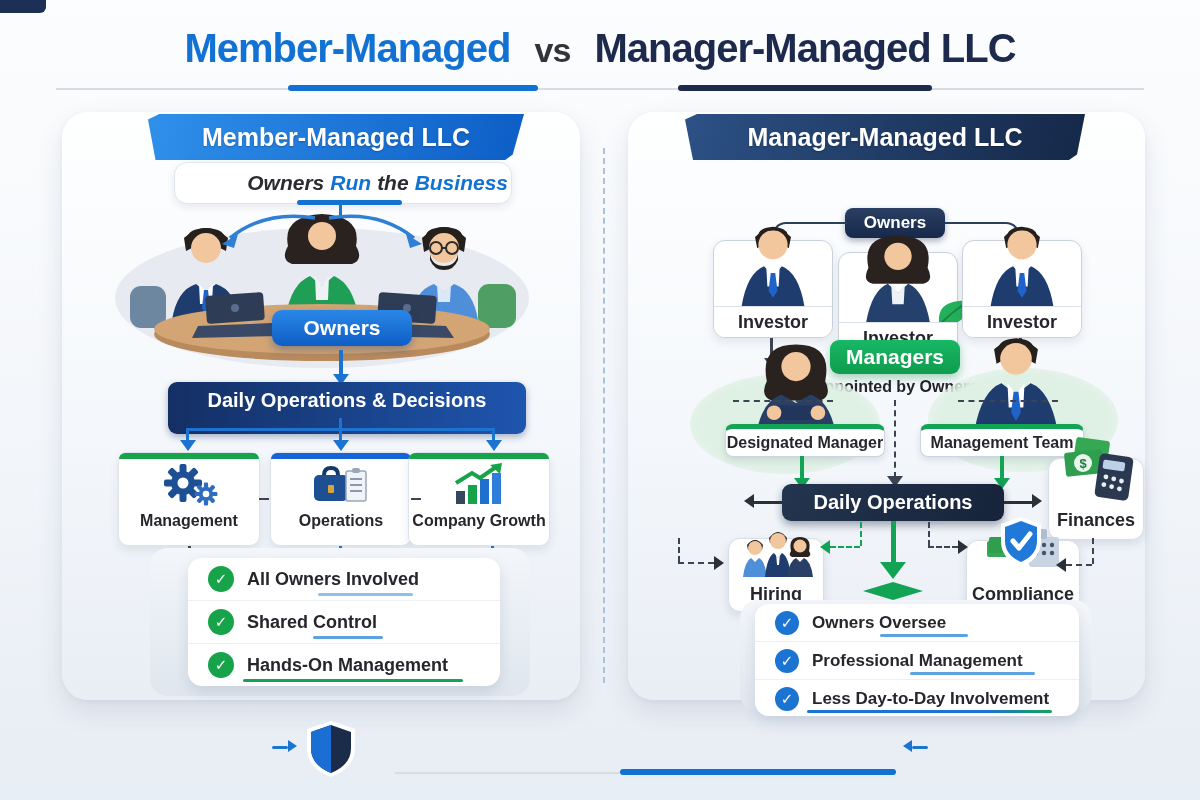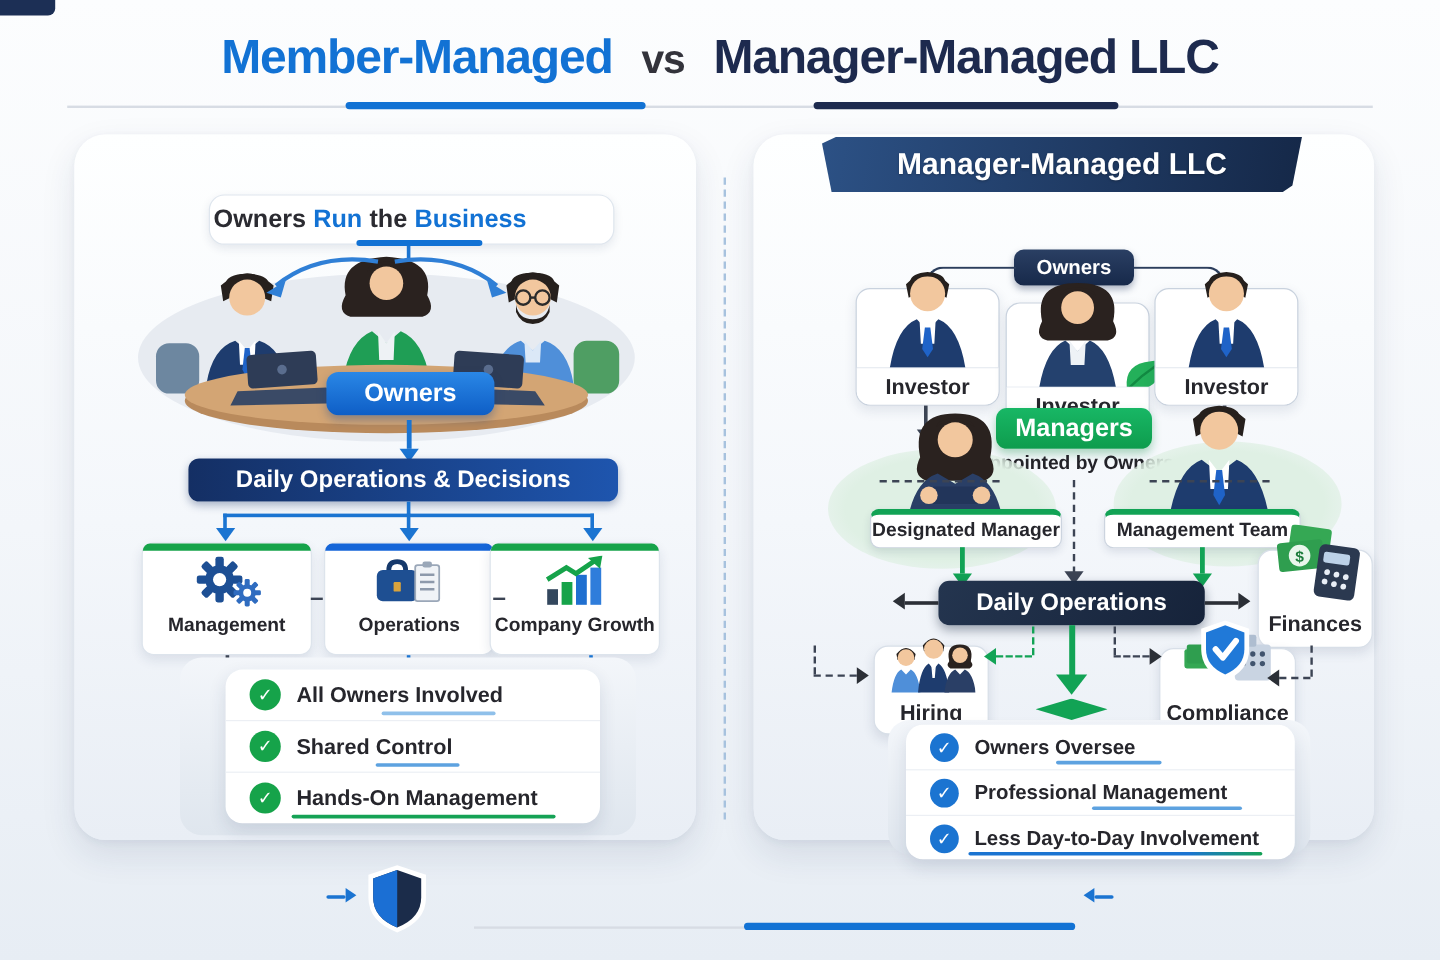--- a/index.html
+++ b/index.html
@@ -23,21 +23,21 @@
   #panel-right{left:628px;top:112px;width:517px;height:588px;}
   .divider{left:603px;top:148px;height:535px;width:0;border-left:2px dashed #a9c4e0;}
   
   .banner{color:#fff;font-weight:bold;font-size:25px;text-align:center;line-height:46px;
     text-shadow:0 1px 2px rgba(0,0,0,.25);}
   .banner-blue{background:linear-gradient(100deg,#2f90ea 0%,#0d5ec6 100%);
     clip-path:polygon(0 12%,3% 0,100% 0,97% 88%,95% 100%,2% 100%);}
   .banner-navy{background:linear-gradient(100deg,#2c5185 0%,#152848 100%);
     clip-path:polygon(0 12%,3% 0,100% 0,98% 88%,96% 100%,2% 100%);}
   .subtitle{background:#fff;border:1px solid #dfe6ee;border-radius:13px;box-shadow:0 3px 8px rgba(30,50,90,.10);
-    text-align:left;font-size:21px;font-weight:600;color:#2b2b31;}
+    text-align:right;font-size:21px;font-weight:600;color:#2b2b31;font-style:italic;}
   .subtitle span{margin:0 3px;}
   .hl-blue{color:#1272d4;font-weight:bold;}
   .hl-green{color:#12a355;font-weight:bold;}
   
   .vline{width:3px;}
   .bg-blue{background:#1b74d1;} .bg-green{background:#12a355;} .bg-dark{background:#3c4454;}
   .ah-down{width:0;height:0;border-left:8px solid transparent;border-right:8px solid transparent;border-top:11px solid #1b74d1;}
   .ah-down.green{border-top-color:#12a355;} .ah-down.dark{border-top-color:#3c4454;}
   .ah-right{width:0;height:0;border-top:7px solid transparent;border-bottom:7px solid transparent;border-left:10px solid #2b2f36;}
   .ah-left{width:0;height:0;border-top:7px solid transparent;border-bottom:7px solid transparent;border-right:10px solid #2b2f36;}
@@ -102,20 +102,23 @@
     <span class="title-vs">vs</span>
     <span class="title-navy">Manager-Managed LLC</span>
   </div>
   <div class="abs u-gray" style="left:56px;top:88px;width:1088px;"></div>
   <div class="abs u-blue" style="left:288px;top:85px;width:250px;"></div>
   <div class="abs u-navy" style="left:678px;top:85px;width:254px;"></div>
 
   <div class="abs divider"></div>
 
   <div id="panel-left" class="abs panel">
+    <div class="abs banner banner-blue" style="left:86px;top:2px;width:376px;height:46px;">
+      <span>Member-Managed LLC</span>
+    </div>
     <div class="abs subtitle" style="left:112px;top:50px;width:336px;height:40px;line-height:40px;">
       <span>Owners</span><span class="hl-blue">Run</span><span>the</span><span class="hl-blue">Business</span>
     </div>
     <div class="abs u-blue" style="left:235px;top:88px;width:105px;height:5px;"></div>
     <div class="abs vline bg-blue" style="left:277px;top:93px;height:24px;"></div>
     <div class="abs ah-down" style="left:270px;top:117px;"></div>
 
     <svg class="abs" style="left:48px;top:98px;" width="425" height="160" viewBox="0 0 425 160">
       <ellipse cx="212" cy="88" rx="207" ry="70" fill="#e7ebf1"></ellipse>
       <rect x="20" y="76" width="36" height="42" rx="11" fill="#6d87a0"></rect>
@@ -169,21 +172,21 @@
       <polygon points="112,34 128,24 124,38" fill="#2f7fd6"></polygon>
       <polygon points="312,34 296,24 300,38" fill="#2f7fd6"></polygon>
     </svg>
 
     <div class="abs owners-btn" style="left:210px;top:198px;width:140px;height:36px;">
       <span>Owners</span>
     </div>
     <div class="abs vline bg-blue" style="left:277px;top:238px;height:24px;width:4px;"></div>
     <div class="abs ah-down" style="left:271px;top:262px;"></div>
 
-    <div class="abs ops-banner-left" style="left:95px;top:270px;width:358px;height:36px;">
+    <div class="abs ops-banner-left" style="left:106px;top:270px;width:358px;height:52px;">
       <span>Daily Operations &amp; Decisions</span>
     </div>
 
     <div class="abs vline bg-blue" style="left:277px;top:306px;height:11px;"></div>
     <div class="abs bg-blue" style="left:124px;top:316px;width:309px;height:3px;"></div>
     <div class="abs vline bg-blue" style="left:124px;top:316px;height:13px;"></div>
     <div class="abs vline bg-blue" style="left:277px;top:316px;height:13px;"></div>
     <div class="abs vline bg-blue" style="left:430px;top:316px;height:13px;"></div>
     <div class="abs ah-down" style="left:118px;top:328px;"></div>
     <div class="abs ah-down" style="left:271px;top:328px;"></div>

